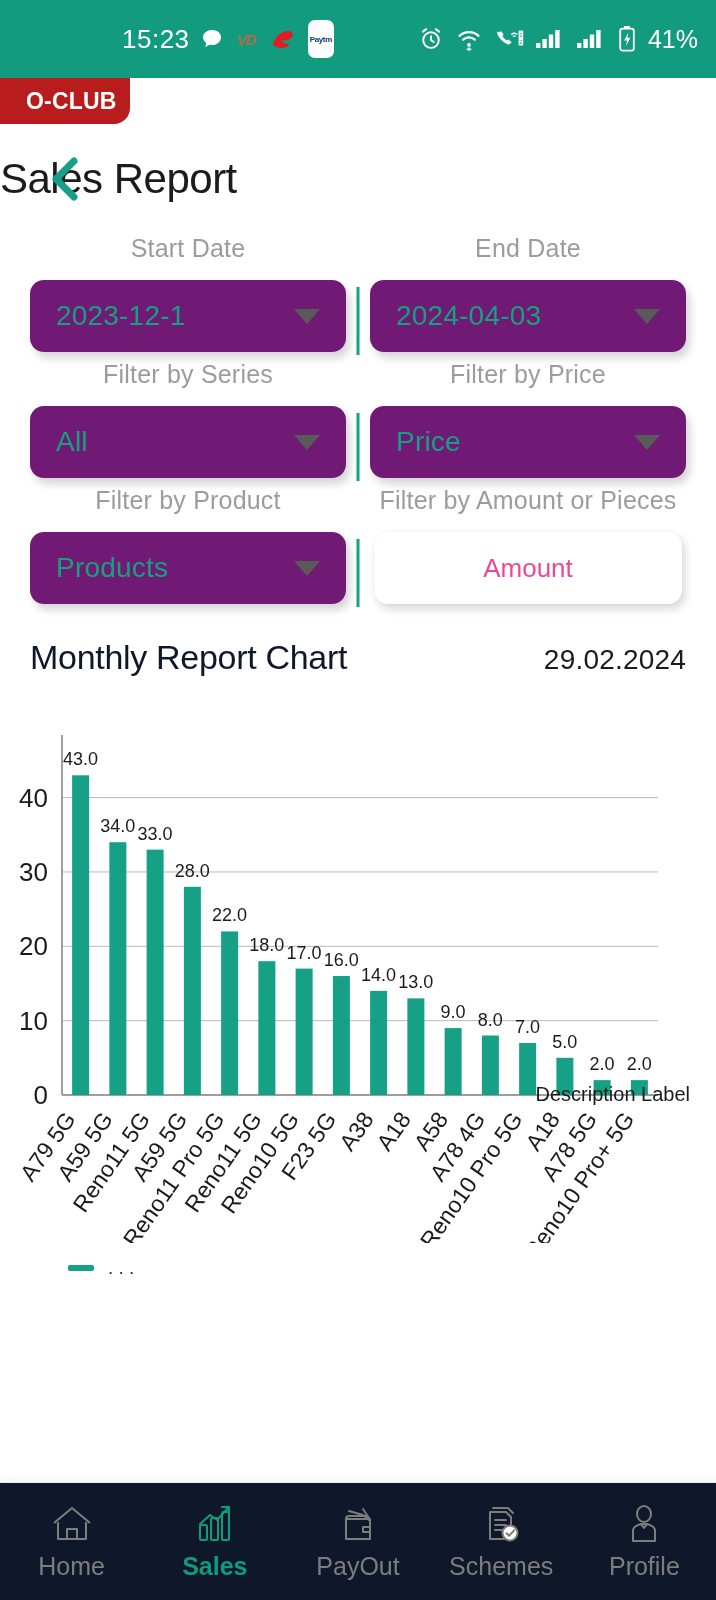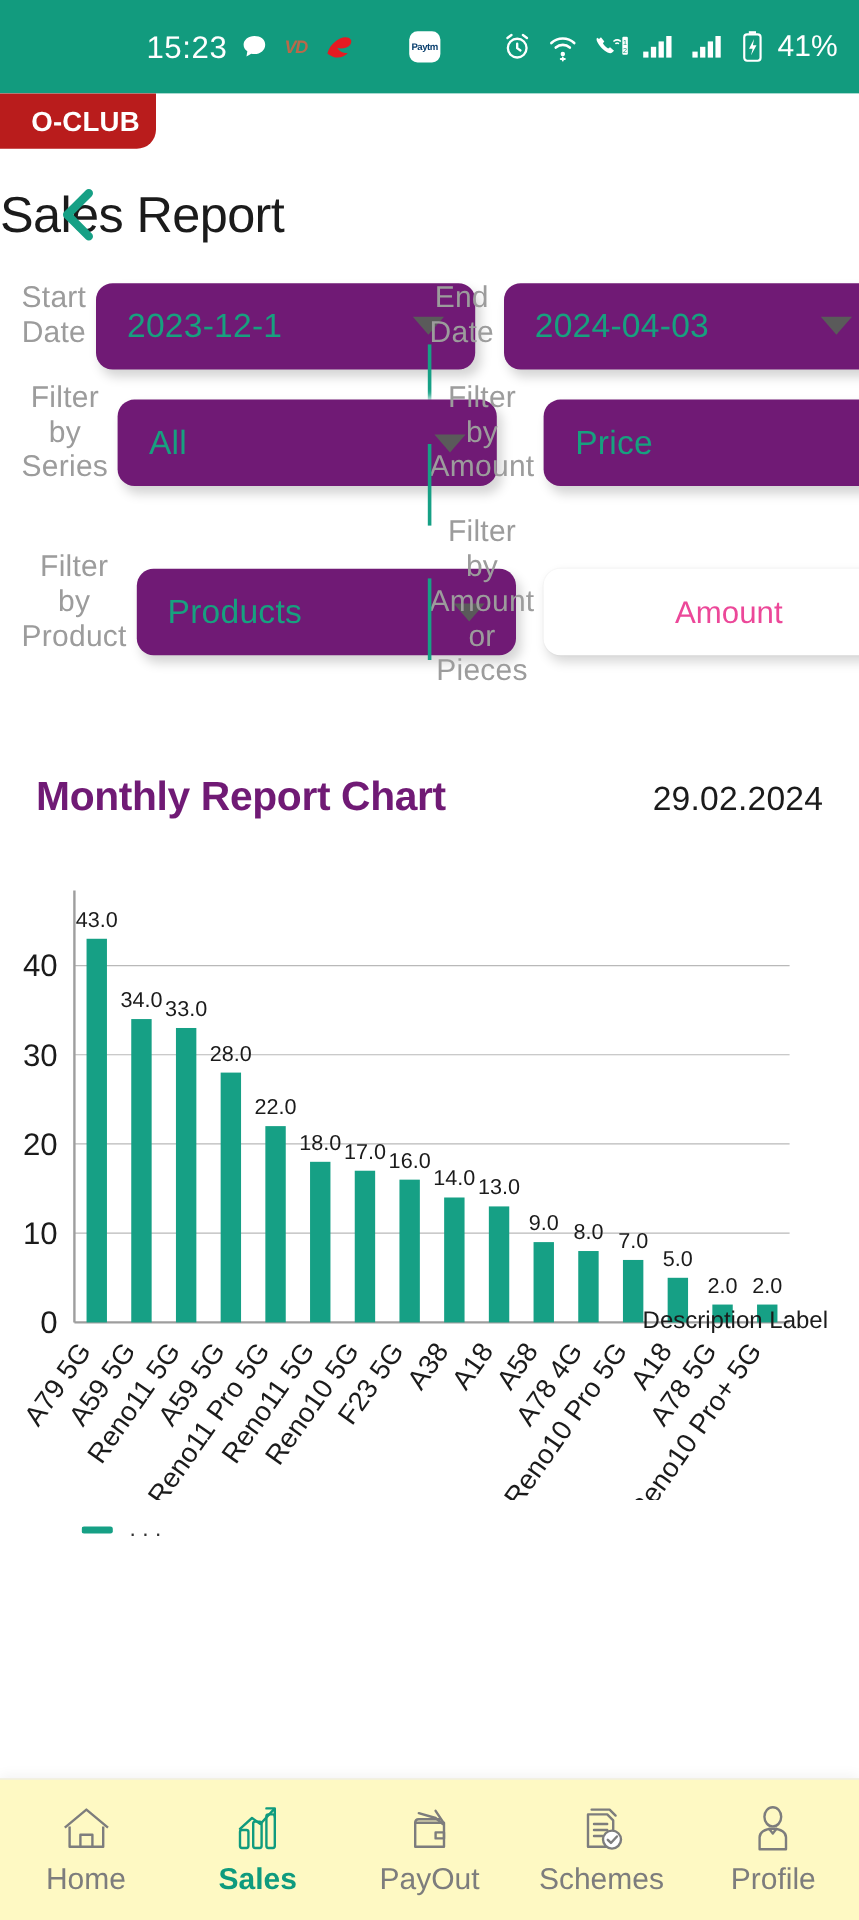--- a/index.html
+++ b/index.html
@@ -44,23 +44,23 @@
   .sb-battery-text { font-size:25px; font-weight:500; letter-spacing:0; }
 
   .ico { display:block; }
 
   
   .chip-vd {
     font-size:15px; font-weight:700; color:#b9694a;
     font-style:italic; letter-spacing:-1px;
   }
   .chip-paytm {
-    width:26px;height:26px;border-radius:7px;background:#ffffff;
+    width:26px;height:38px;border-radius:7px;background:#ffffff;
     display:flex;align-items:center;justify-content:center;
-    font-size:8px;font-weight:700;color:#0a3f6e;letter-spacing:-.4px;margin-left:33px;
+    font-size:8px;font-weight:700;color:#0a3f6e;letter-spacing:-.4px;
   }
 
   
   .tabstrip { height:46px; background:#ffffff; position:relative; }
   .oclub-tab {
     position:absolute; left:0; top:0;
     height:46px; width:130px;
     background:#b91c1c;
     border-bottom-right-radius:16px;
     display:flex; align-items:center;
@@ -86,21 +86,21 @@
   .page-title {
     font-size:42px;
     font-weight:400;
     color:#1b1b1b;
     letter-spacing:-.5px;
   }
 
   
   .filters { padding:0 18px; }
   .frow { display:flex; position:relative; margin-bottom:8px; }
-  .fcell { width:50%; display:flex; flex-direction:row; align-items:center; }
+  .fcell { width:50%; display:flex; flex-direction:column; align-items:center; }
   .flabel {
     font-size:25px;
     color:#9c9c9c;
     margin-bottom:17px;
     letter-spacing:.2px;
     text-align:center;
   }
   .dd-wrap { width:100%; padding:0 8px; display:flex; justify-content:center; }
   .dropdown {
     width:316px;
@@ -149,21 +149,21 @@
     font-size:26px;
   }
   .tgl-on { background:#0f9b7e; color:#ffffff; }
   .tgl-off { background:transparent; color:#ec4899; }
 
   
   .chart-head {
     display:flex; align-items:baseline; justify-content:space-between;
     padding:26px 30px 0 30px;
   }
-  .chart-title { font-size:34px; font-weight:700; color:#701a75; letter-spacing:-.3px;margin-top:20px; }
+  .chart-title { font-size:34px; font-weight:400; color:#0f172a; letter-spacing:-.3px; }
   .chart-date { font-size:28px; color:#1b1b1b; letter-spacing:.2px; }
 
   
   .chart-area { position:relative; height:560px; margin-top:46px; }
   .chart-svg { display:block; }
 
   .desc-label {
     position:absolute;
     right:26px;
     top:360px;
@@ -178,21 +178,21 @@
     display:flex; align-items:center; gap:14px;
     overflow:hidden;
     height:18px;
   }
   .legend-swatch { width:26px;height:6px;background:#16a085;border-radius:2px; }
   .legend-text { font-size:19px;color:#333; }
   .bottomnav {
     position:absolute;
     left:0; bottom:0;
     width:716px; height:118px;
-    background:#fef9c3;
+    background:#0f172a;
     border-top:1px solid #ececec;
     display:flex; align-items:center;
     box-shadow:0 -3px 10px rgba(0,0,0,.05);
   }
   .navitem {
     flex:1;
     display:flex; flex-direction:column; align-items:center; gap:7px;
   }
   .navlabel { font-size:25px; color:#7d7d7d; }
   .navitem.active .navlabel { color:#0f9b7e; font-weight:700; }
@@ -314,21 +314,21 @@
     <div class="fcell">
       <div class="flabel">Filter by Series</div>
       <div class="dd-wrap">
         <div class="dropdown">
           <span class="dd-value">All</span>
           <span class="caret"></span>
         </div>
       </div>
     </div>
     <div class="fcell">
-      <div class="flabel">Filter by Amount</div>
+      <div class="flabel">Filter by Price</div>
       <div class="dd-wrap">
         <div class="dropdown">
           <span class="dd-value">Price</span>
           <span class="caret"></span>
         </div>
       </div>
     </div>
   </div>
 
   <div class="frow row3">

